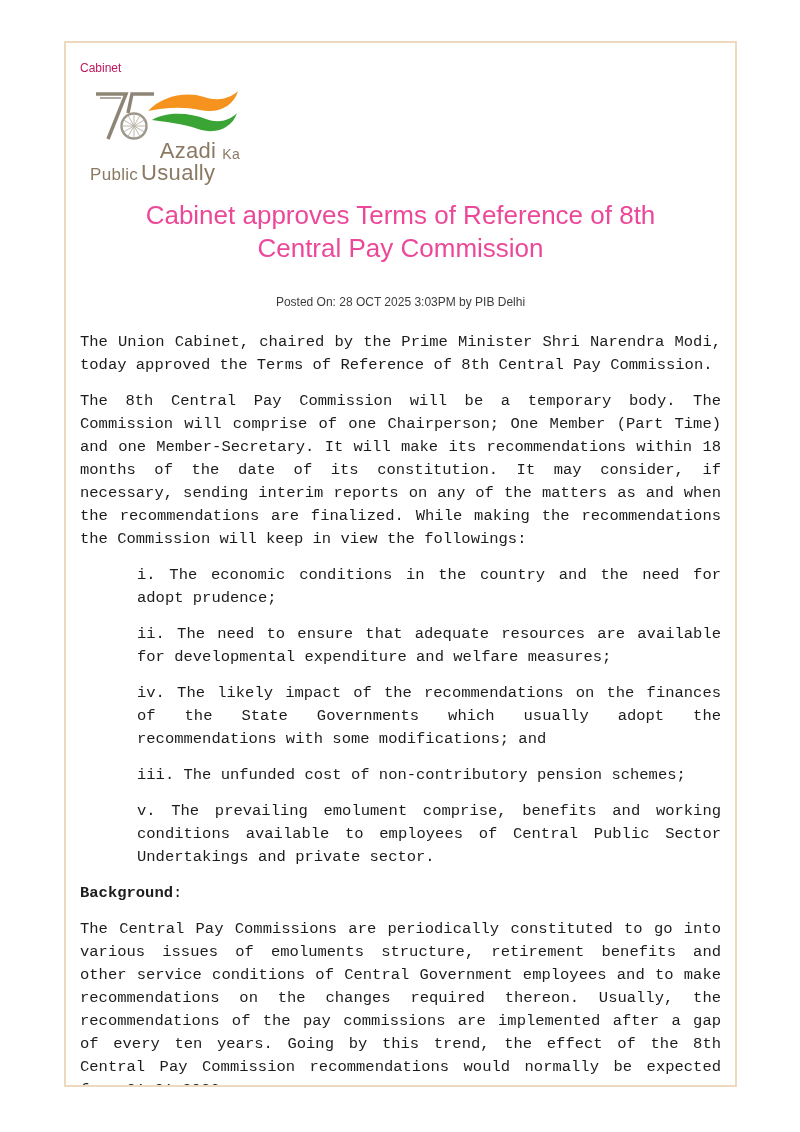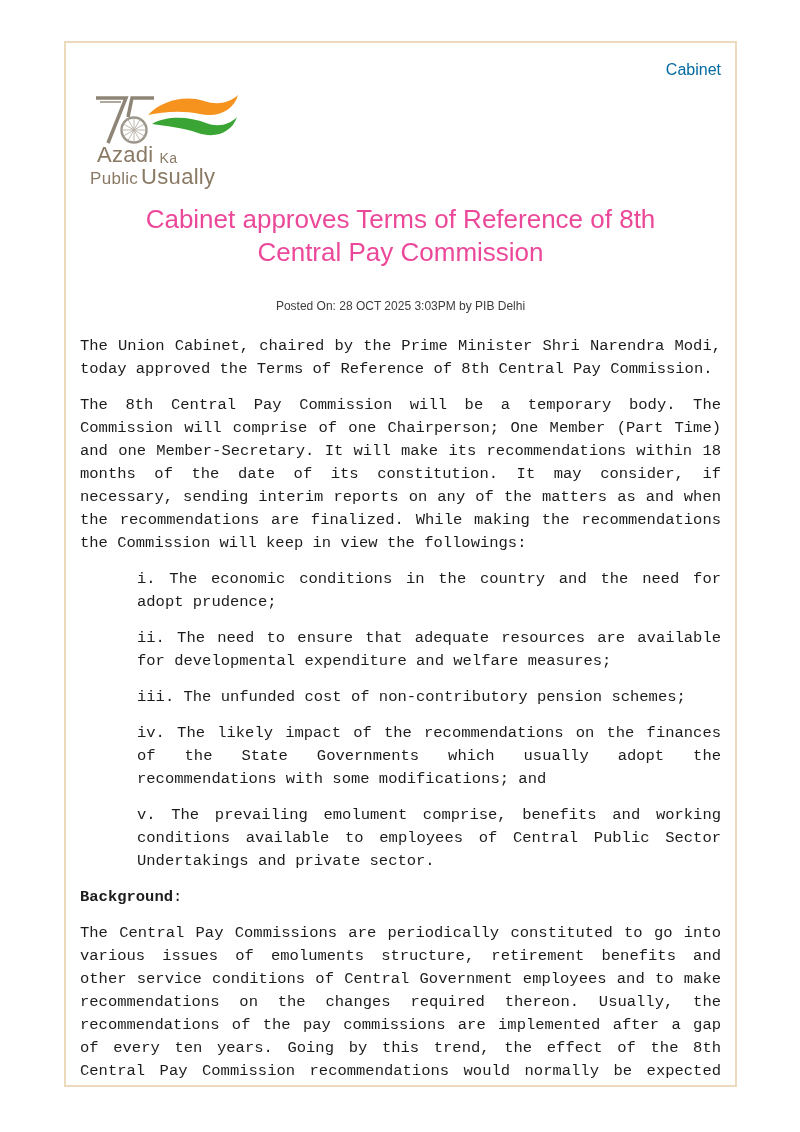--- a/index.html
+++ b/index.html
@@ -14,35 +14,35 @@
     position:absolute;
     left:64px;top:41px;
     width:673px;height:1046px;
     box-sizing:border-box;
     border:2px solid #edd9bb;
     background:#ffffff;
     padding:12px 14px 0 14px;
     overflow:hidden;
   }
   .category{
-    text-align:right;
-    font-size:16px;
-    color:#0369a1;
+    text-align:left;
+    font-size:12px;
+    color:#be185d;
     margin-top:6px;
   }
   
   .logo{margin:12px 0 0 10px;width:150px;}
   .logo-mark{display:block;}
   .logo-text{
     color:#8a7a64;
     line-height:0.9;
     margin-top:-2px;
     letter-spacing:0.3px;
   }
-  .logo-l1{padding-left:7px;white-space:nowrap;}
+  .logo-l1{padding-left:7px;white-space:nowrap;text-align:right;}
   .logo-l1 .w-azadi{font-size:22px;}
   .logo-l1 .w-ka{font-size:14px;margin-left:6px;position:relative;top:1px;}
   .logo-l2{white-space:nowrap;margin-top:2px;}
   .logo-l2 .w-amrit{font-size:17px;}
   .logo-l2 .w-mahotsav{font-size:22px;margin-left:3px;}
   
   .title{
     margin:16px auto 0 auto;
     max-width:580px;
     font-size:26px;
@@ -123,22 +123,22 @@
 
     <div class="posted">Posted On: 28 OCT 2025 3:03PM by PIB Delhi</div>
 
     <div class="article">
       <p>The Union Cabinet, chaired by the Prime Minister Shri Narendra Modi, today approved the Terms of Reference of 8th Central Pay Commission.</p>
       <p>The 8th Central Pay Commission will be a temporary body. The Commission will comprise of one Chairperson; One Member (Part Time) and one Member-Secretary.  It will make its recommendations within 18 months of the date of its constitution. It may consider, if necessary, sending interim reports on any of the matters as and when the recommendations are finalized. While making the recommendations the Commission will keep in view the followings:</p>
 
       <div class="list">
         <p class="li">i.  The economic conditions in the country and the need for adopt prudence;</p>
         <p class="li">ii. The need to ensure that adequate resources are available for developmental expenditure and welfare measures;</p>
+        <p class="li">iv. The likely impact of the recommendations on the finances of the State Governments which usually adopt the recommendations with some modifications; and</p>
         <p class="li">iii. The unfunded cost of non-contributory pension schemes;</p>
-        <p class="li">iv. The likely impact of the recommendations on the finances of the State Governments which usually adopt the recommendations with some modifications; and</p>
         <p class="li">v. The prevailing emolument comprise, benefits and working conditions available to employees of Central Public Sector Undertakings and private sector.</p>
       </div>
 
       <p class="bg-head"><b>Background</b><span>:</span></p>
 
       <p>The Central Pay Commissions are periodically constituted to go into various issues of emoluments structure, retirement benefits and other service conditions of Central Government employees and to make recommendations on the changes required thereon. Usually, the recommendations of the pay commissions are implemented after a gap of every ten years. Going by this trend, the effect of the 8th Central Pay Commission recommendations would normally be expected from 01.01.2026.</p>
 
       <div class="stars">***</div>
       <div class="signoff">MJPS</div>
     </div>

